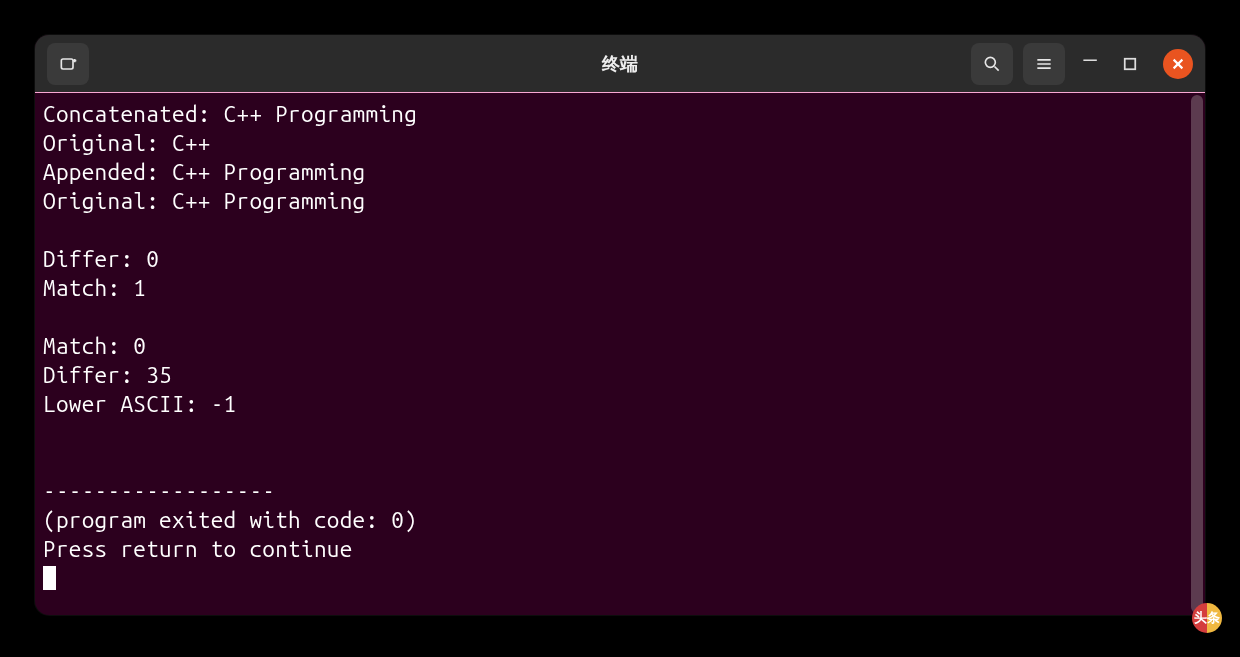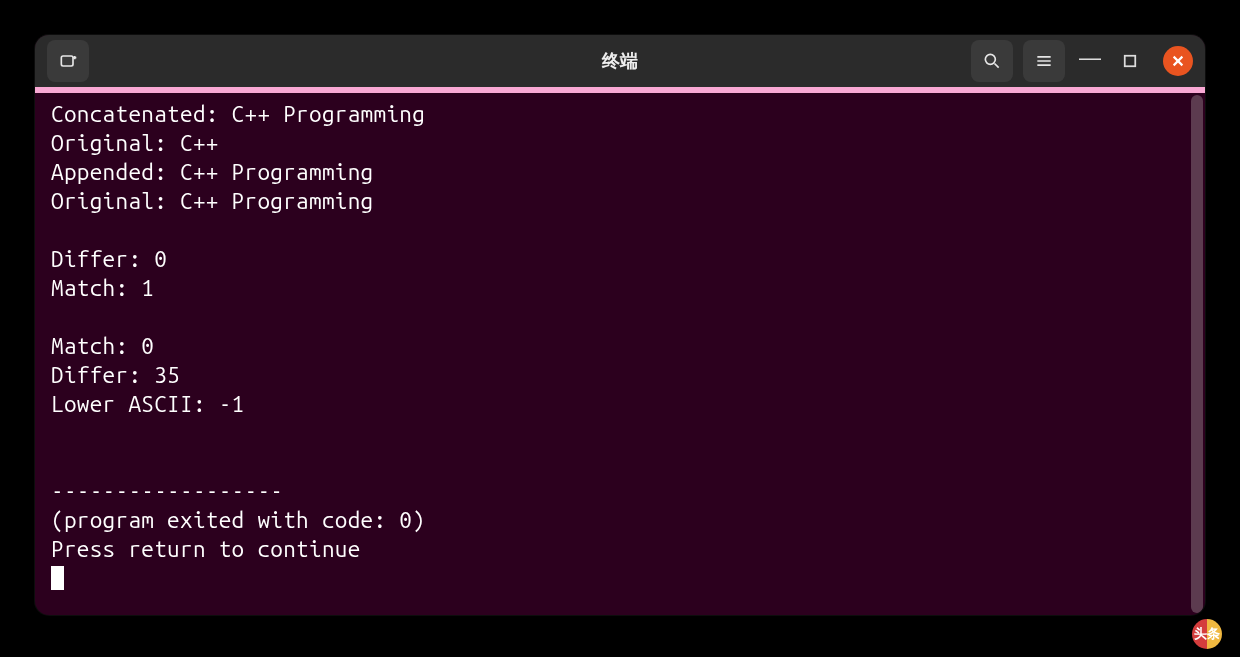--- a/index.html
+++ b/index.html
@@ -25,21 +25,22 @@
       flex-direction: column;
     }
     .titlebar {
       height: 58px;
       background: #2b2b2b;
       display: flex;
       align-items: center;
       padding: 0 12px;
       flex-shrink: 0;
       position: relative;
-      border-bottom: 6px solid #f9a8d4;
+      border-bottom: 1px solid #f9a8d4;
+      font-family: Liberation Mono, monospace;
     }
     .tb-left, .tb-right {
       display: flex;
       align-items: center;
       gap: 10px;
     }
     .tb-btn {
       width: 42px;
       height: 42px;
       border-radius: 8px;
@@ -78,21 +79,20 @@
       align-items: center;
       justify-content: center;
       cursor: pointer;
       margin-left: 8px;
     }
     .win-close svg { width: 14px; height: 14px; stroke: #fff; stroke-width: 2.5; }
     .term-body {
       flex: 1;
       position: relative;
       overflow: hidden;
-      padding-left: 8px;
     }
     .term-content {
       padding: 6px 8px;
       font-family: "Ubuntu Mono", "DejaVu Sans Mono", Consolas, monospace;
       font-size: 22.5px;
       line-height: 29px;
       color: #ffffff;
       white-space: pre;
       letter-spacing: 0.3px;
     }
@@ -115,21 +115,21 @@
     .scrollbar-thumb {
       position: absolute;
       top: 0;
       width: 12px;
       height: 100%;
       background: rgba(150,130,140,0.45);
       border-radius: 6px;
     }
     .watermark {
       position: absolute;
-      bottom: 8px;
+      bottom: 24px;
       right: 18px;
       display: flex;
       align-items: center;
       gap: 8px;
       color: #fff;
       font-size: 22px;
       font-weight: 500;
     }
     .wm-logo {
       width: 30px;

